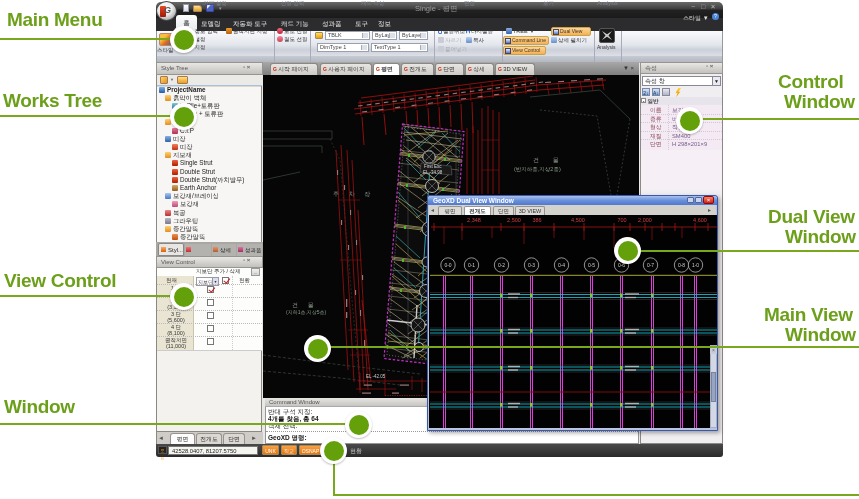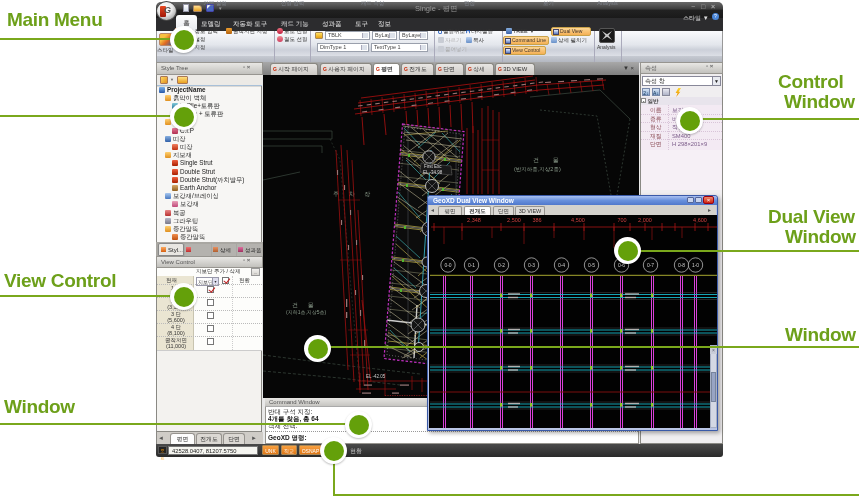--- a/index.html
+++ b/index.html
@@ -611,31 +611,33 @@
     </g>
   </g>
 </svg>
 </div>
 <div class="abs" style="left:710px;top:345px;width:7px;height:83px;background:#d4d8e4;border:1px solid #a8b0c4;"></div>
 <div class="abs" style="left:710px;top:346px;width:7px;height:8px;background:#c8ccd8;font-size:5px;color:#667;text-align:center;line-height:8px;">×</div>
 <div class="abs" style="left:711px;top:372px;width:5px;height:30px;background:#98a4c4;border:1px solid #78849c;"></div>
 
 <div class="lbl" style="left:7px;top:10px;">Main Menu</div>
 <div class="aline" style="left:0px;top:38px;width:173px;height:2px;"></div>
+<div class="lbl" style="left:3px;top:91px;">Works Tree</div>
 <div class="aline" style="left:0px;top:115px;width:173px;height:2px;"></div>
 <div class="lbl" style="left:4px;top:271px;">View Control</div>
 <div class="aline" style="left:0px;top:295px;width:173px;height:2px;"></div>
 <div class="lbl" style="left:4px;top:397px;">Window</div>
 <div class="aline" style="left:0px;top:423px;width:348px;height:2px;"></div>
 <div class="lbl" style="left:778px;top:72px;">Control</div>
 <div class="lbl" style="left:784px;top:92px;">Window</div>
 <div class="aline" style="left:700px;top:118px;width:159px;height:2px;"></div>
 <div class="lbl" style="left:768px;top:207px;">Dual View</div>
 <div class="lbl" style="left:785px;top:227px;">Window</div>
 <div class="aline" style="left:638px;top:250px;width:221px;height:2px;"></div>
+<div class="lbl" style="left:764px;top:305px;">Main View</div>
 <div class="lbl" style="left:785px;top:325px;">Window</div>
 <div class="aline" style="left:328px;top:346px;width:531px;height:2px;"></div>
 <div class="aline" style="left:333px;top:494px;width:526px;height:2px;"></div>
 <div class="aline" style="left:333px;top:455px;width:2px;height:40px;"></div>
 <div class="adot" style="left:170px;top:26px;"></div>
 <div class="adot" style="left:170px;top:103px;"></div>
 <div class="adot" style="left:170px;top:283px;"></div>
 <div class="adot" style="left:345px;top:411px;"></div>
 <div class="adot" style="left:676px;top:107px;"></div>
 <div class="adot" style="left:614px;top:237px;"></div>

